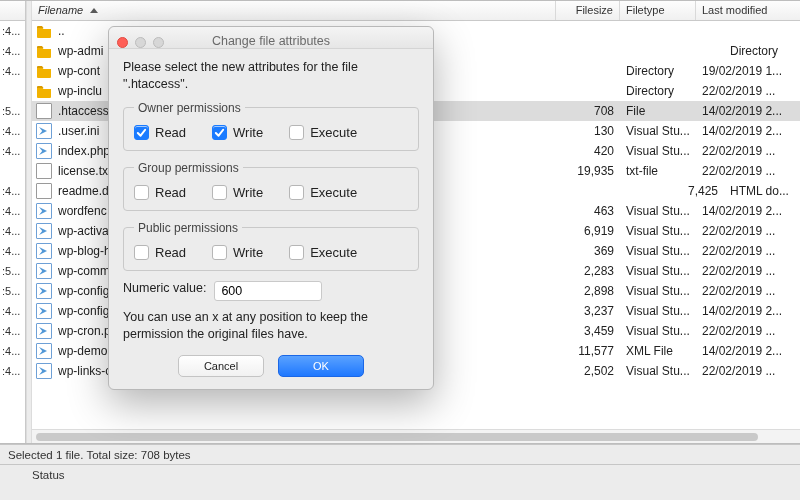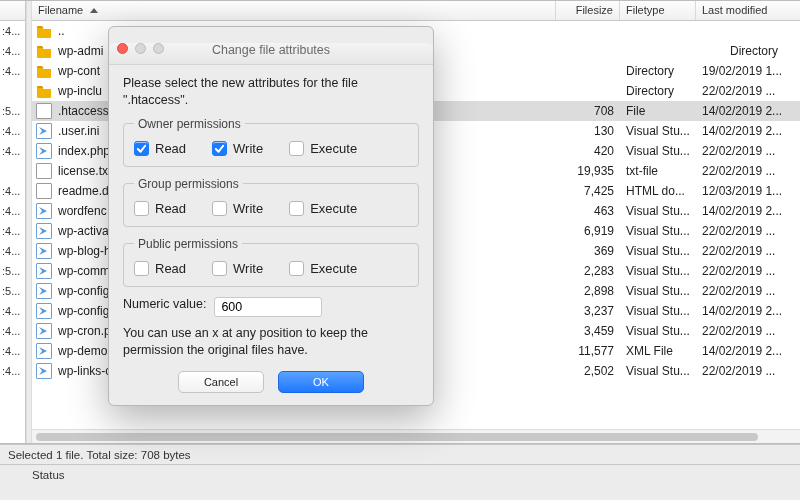--- a/index.html
+++ b/index.html
@@ -62,21 +62,21 @@
     font-size: 11px;
     color: #333;
     user-select: none;
   }
   .col {
     border-right: 1px solid #d9d9d9;
     padding: 3px 6px 0 6px;
     overflow: hidden;
     white-space: nowrap;
   }
-  .col-name { flex: 1; }
+  .col-name { flex: 1; font-style: italic; }
   .col-size { width: 64px; text-align: right; }
   .col-type { width: 76px; }
   .col-mod  { width: 104px; border-right: none; }
   .sort-caret {
     display: inline-block;
     margin-left: 4px;
     width: 0; height: 0;
     border-left: 4px solid transparent;
     border-right: 4px solid transparent;
     border-bottom: 5px solid #5a5a5a;
@@ -164,27 +164,26 @@
     background: #ececec;
     border: 1px solid #b8b8b8;
     border-radius: 6px;
     box-shadow: 0 14px 40px rgba(0,0,0,.30);
     font-size: 12.5px;
     color: #222;
   }
   .titlebar {
     height: 22px;
     display: flex;
-    align-items: flex-start;
+    align-items: flex-end;
     padding: 0 8px;
     border-bottom: 1px solid #d4d4d4;
     border-radius: 6px 6px 0 0;
     background: linear-gradient(#f4f4f4,#e6e6e6);
     position: relative;
-    margin-top: 16px;
   }
   .traffic { display: flex; gap: 7px; }
   .tl { width: 11px; height: 11px; border-radius: 50%; }
   .tl.red  { background: #ff5f57; border: .5px solid #e24b42; }
   .tl.gray { background: #d7d7d7; border: .5px solid #bcbcbc; }
   .titlebar .title {
     position: absolute;
     left: 0; right: 0;
     text-align: center;
     color: #6a6a6a;
@@ -397,21 +396,20 @@
           <div class="ftype">txt-file</div>
           <div class="fmod">22/02/2019 ...</div>
         </div>
         <div class="frow">
           <div class="fname">
             <span class="ico ico-file plain"></span>
             <span>readme.d6</span>
           </div>
           <div class="fsize">7,425</div>
           <div class="ftype">HTML do...</div>
-          <div class="fmod">12/03/2019 1...</div>
         </div>
         <div class="frow">
           <div class="fname">
             <span class="ico ico-file vs"></span>
             <span>wordfenc</span>
           </div>
           <div class="fsize">463</div>
           <div class="ftype">Visual Stu...</div>
           <div class="fmod">14/02/2019 2...</div>
         </div>

